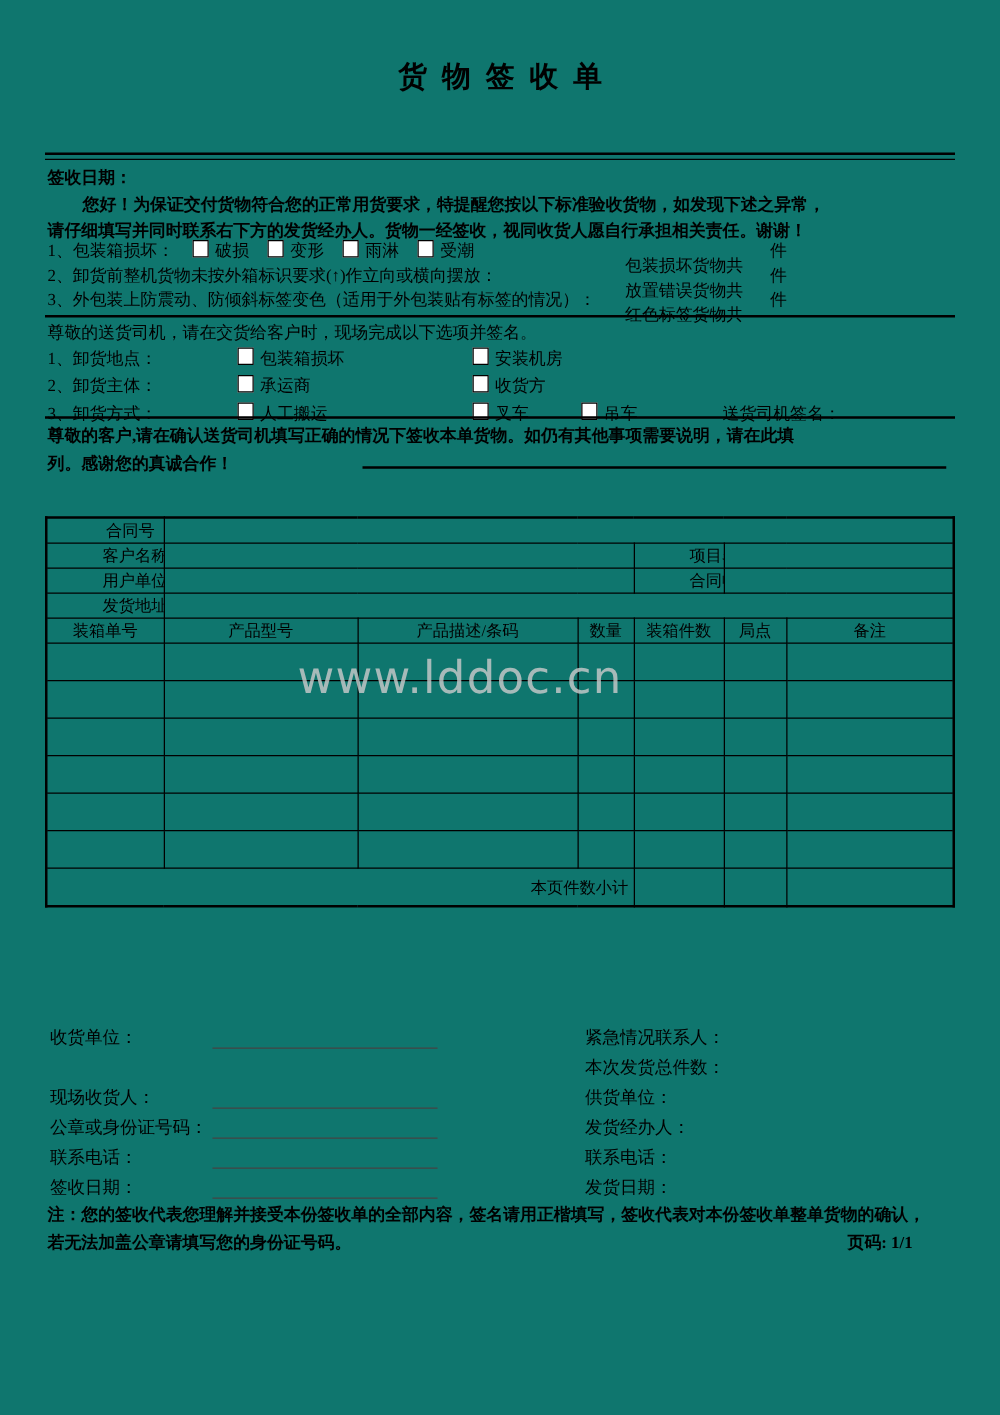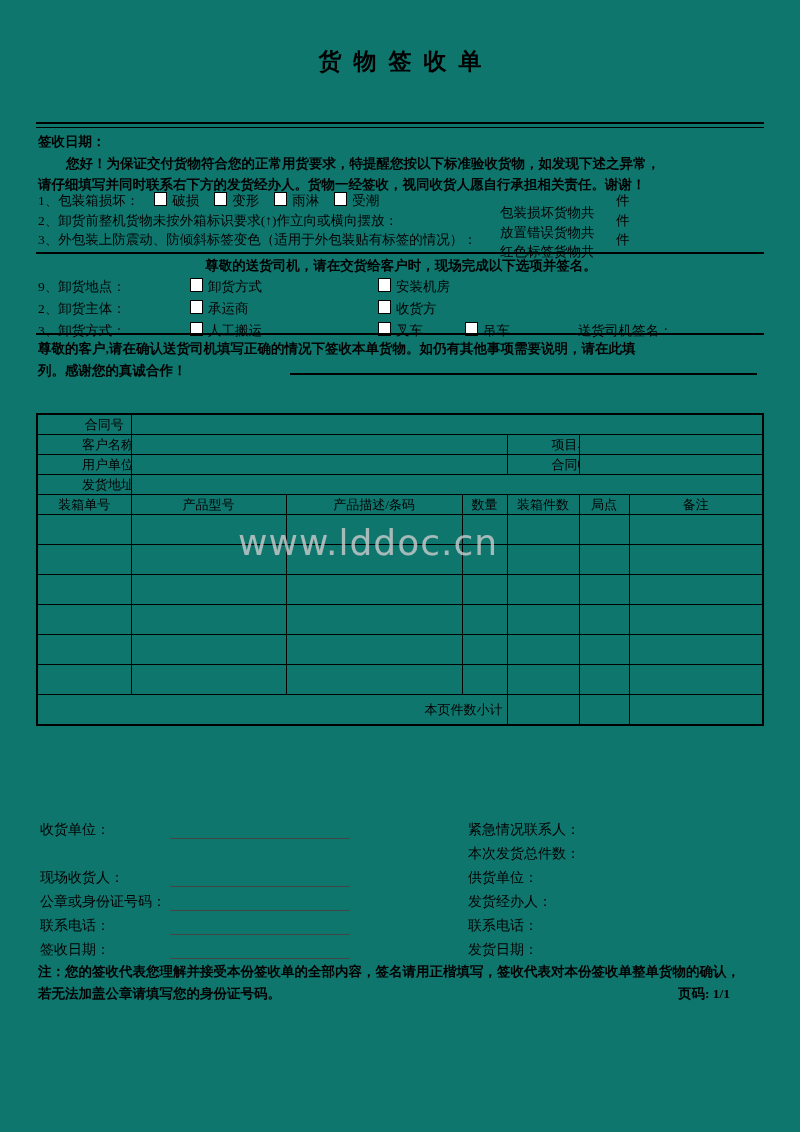--- a/index.html
+++ b/index.html
@@ -30,21 +30,21 @@
   .chk-row .counter { position:absolute; left:462px; top:0;margin-top:12px; }
   .chk-row .unit    { position:absolute; left:578px; top:0; }
   .opt { margin-left:15px; white-space:nowrap; }
   .cb {
     display:inline-block; width:11px; height:12px;
     border:1px solid #000; margin-right:5px; vertical-align:-1px;
     background:#fff;
   }
 
   .driver { position:absolute; left:38px; top:257px; width:726px; }
-  .driver .heading { font-weight:bold; height:21px;text-align:center; }
+  .driver .heading { font-weight:normal; height:21px; }
   .driver-row { position:relative; height:22px; white-space:nowrap; }
   .d-opt1 { position:absolute; left:152px; top:0; }
   .d-opt2 { position:absolute; left:340px; top:0; }
   .d-opt3 { position:absolute; left:427px; top:0; }
   .d-sig  { position:absolute; left:540px; top:0; }
 
   .confirm { position:absolute; left:38px; top:338px; width:726px; font-weight:bold; line-height:21.5px; }
   .confirm-blank {
     position:absolute; left:252px; top:35px; width:467px; height:0;
     border-bottom:2px solid #000;
@@ -110,22 +110,22 @@
       <span class="counter">红色标签货物共</span>
       <span class="unit">件</span>
     </div>
   </div>
 
   <div class="hrule rule-a"></div>
 
   <div class="driver">
     <div class="heading">尊敬的送货司机，请在交货给客户时，现场完成以下选项并签名。</div>
     <div class="driver-row">
-      <span>9、卸货地点：</span>
-      <span class="d-opt1"><span class="cb"></span><span>卸货方式</span></span>
+      <span>1、卸货地点：</span>
+      <span class="d-opt1"><span class="cb"></span><span>包装箱损坏</span></span>
       <span class="d-opt2"><span class="cb"></span><span>安装机房</span></span>
     </div>
     <div class="driver-row">
       <span>2、卸货主体：</span>
       <span class="d-opt1"><span class="cb"></span><span>承运商</span></span>
       <span class="d-opt2"><span class="cb"></span><span>收货方</span></span>
     </div>
     <div class="driver-row">
       <span>3、卸货方式：</span>
       <span class="d-opt1"><span class="cb"></span><span>人工搬运</span></span>

